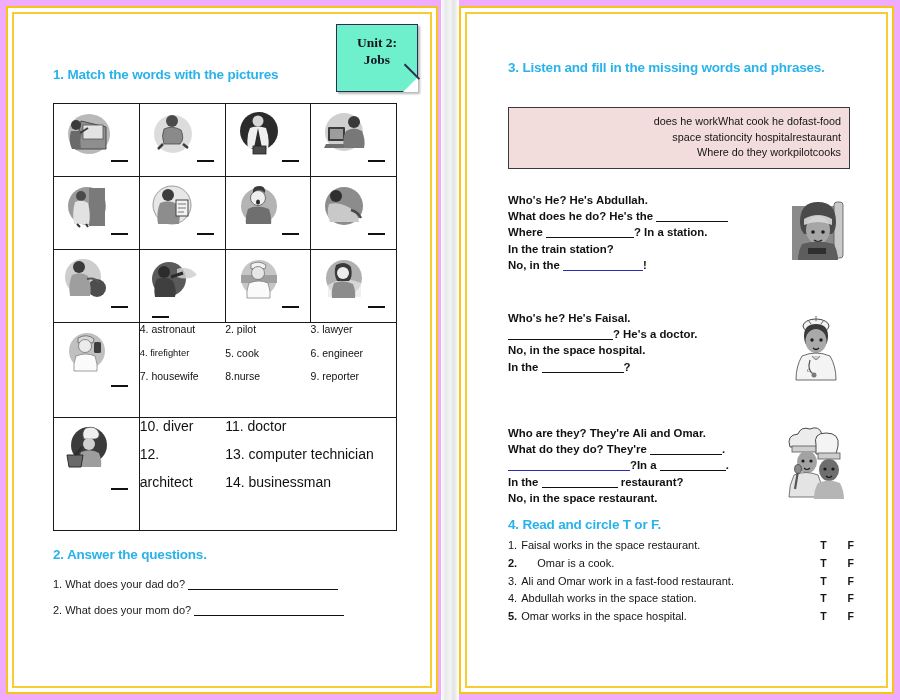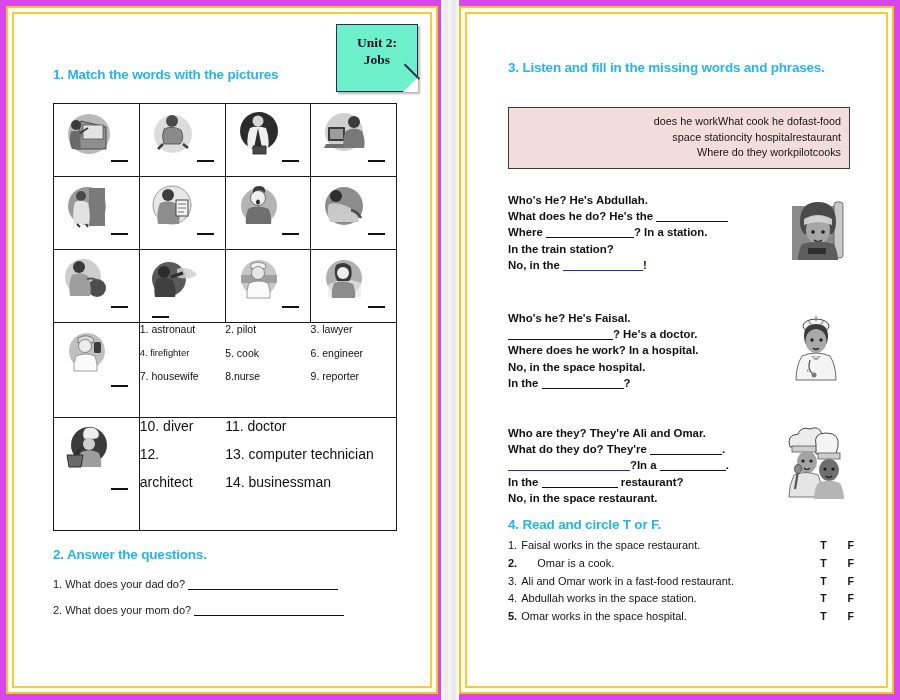--- a/index.html
+++ b/index.html
@@ -5,21 +5,21 @@
   html, body {
     margin: 0; padding: 0;
     width: 900px; height: 700px;
     background: #ffffff;
     font-family: "Liberation Sans", sans-serif;
     overflow: hidden;
   }
   .spread {
     position: relative;
     width: 900px; height: 700px;
-    background: #d946ef;
+    background: #f0abfc;
     display: flex;
   }
   .gutter {
     position: absolute;
     left: 441px; top: 0;
     width: 18px; height: 700px;
     background: linear-gradient(to right,#ffffff 0%,#e9e9e9 25%,#f4f4f4 50%,#e4e4e4 72%,#ffffff 100%);
   }
 
   
@@ -390,21 +390,21 @@
               <circle cx="26" cy="23" r="18" fill="#c0c0c0"></circle>
               <path d="M17 10 q9 -5 16 1 l-1 4 q-7 -3 -15 0z" fill="#d8d8d8" stroke="#555" stroke-width="0.7"></path>
               <circle cx="24" cy="18" r="6.5" fill="#ebebeb" stroke="#666" stroke-width="0.7"></circle>
               <path d="M15 28 q10 -4 19 0 q3 9 2 15 l-23 0 q-1 -7 2 -15z" fill="#fbfbfb" stroke="#777" stroke-width="0.7"></path>
               <rect x="33" y="14" width="7" height="11" rx="1.5" fill="#3d3d3d"></rect>
             </svg>
             <div class="blank-short" style="bottom:30px;"></div>
           </td>
           <td colspan="3" class="wordlist-cell">
             <div class="wordlist">
-              <div>1. astronaut</div>
+              <div>4. astronaut</div>
               <div>2. pilot</div>
               <div>3. lawyer</div>
               <div class="wl-small">4. firefighter</div>
               <div>5. cook</div>
               <div>6. engineer</div>
               <div>7. housewife</div>
               <div>8.nurse</div>
               <div>9. reporter</div>
             </div>
           </td>
@@ -493,21 +493,20 @@
           <path d="M36 48 q4 3 8 0" stroke="#1d1d1d" stroke-width="1.2" fill="none"></path>
           <path d="M24 52 q16 -5 32 0 q4 8 4 16 l-40 0 q0 -9 4 -16z" fill="#5d5d5d"></path>
           <rect x="30" y="56" width="18" height="6" fill="#2f2f2f"></rect>
         </svg>
       </div>
 
       <div class="dialog" style="top:290px;">
         <div class="lines">
           <div>Who's he? He's Faisal.</div>
           <div><span class="rule-i" style="width:105px"></span>? He's a doctor.</div>
-          <div>Where does he work? In a hospital.</div>
           <div>No, in the space hospital.</div>
           <div>In the <span class="rule-i" style="width:82px"></span>?</div>
         </div>
         <svg class="dlg-img" viewBox="0 0 76 74">
           <ellipse cx="38" cy="16" rx="13" ry="7" fill="#f0f0f0" stroke="#4a4a4a" stroke-width="1"></ellipse>
           <path d="M38 6 l0 5 M30 10 l3 4 M46 10 l-3 4" stroke="#6a6a6a" stroke-width="1"></path>
           <path d="M26 26 q0 -12 12 -12 q12 0 12 12 q0 12 -12 16 q-12 -4 -12 -16z" fill="#3a3a3a"></path>
           <ellipse cx="38" cy="31" rx="10.5" ry="12" fill="#a9a9a9"></ellipse>
           <circle cx="34" cy="30" r="1.7" fill="#1d1d1d"></circle>
           <circle cx="43" cy="30" r="1.7" fill="#1d1d1d"></circle>

